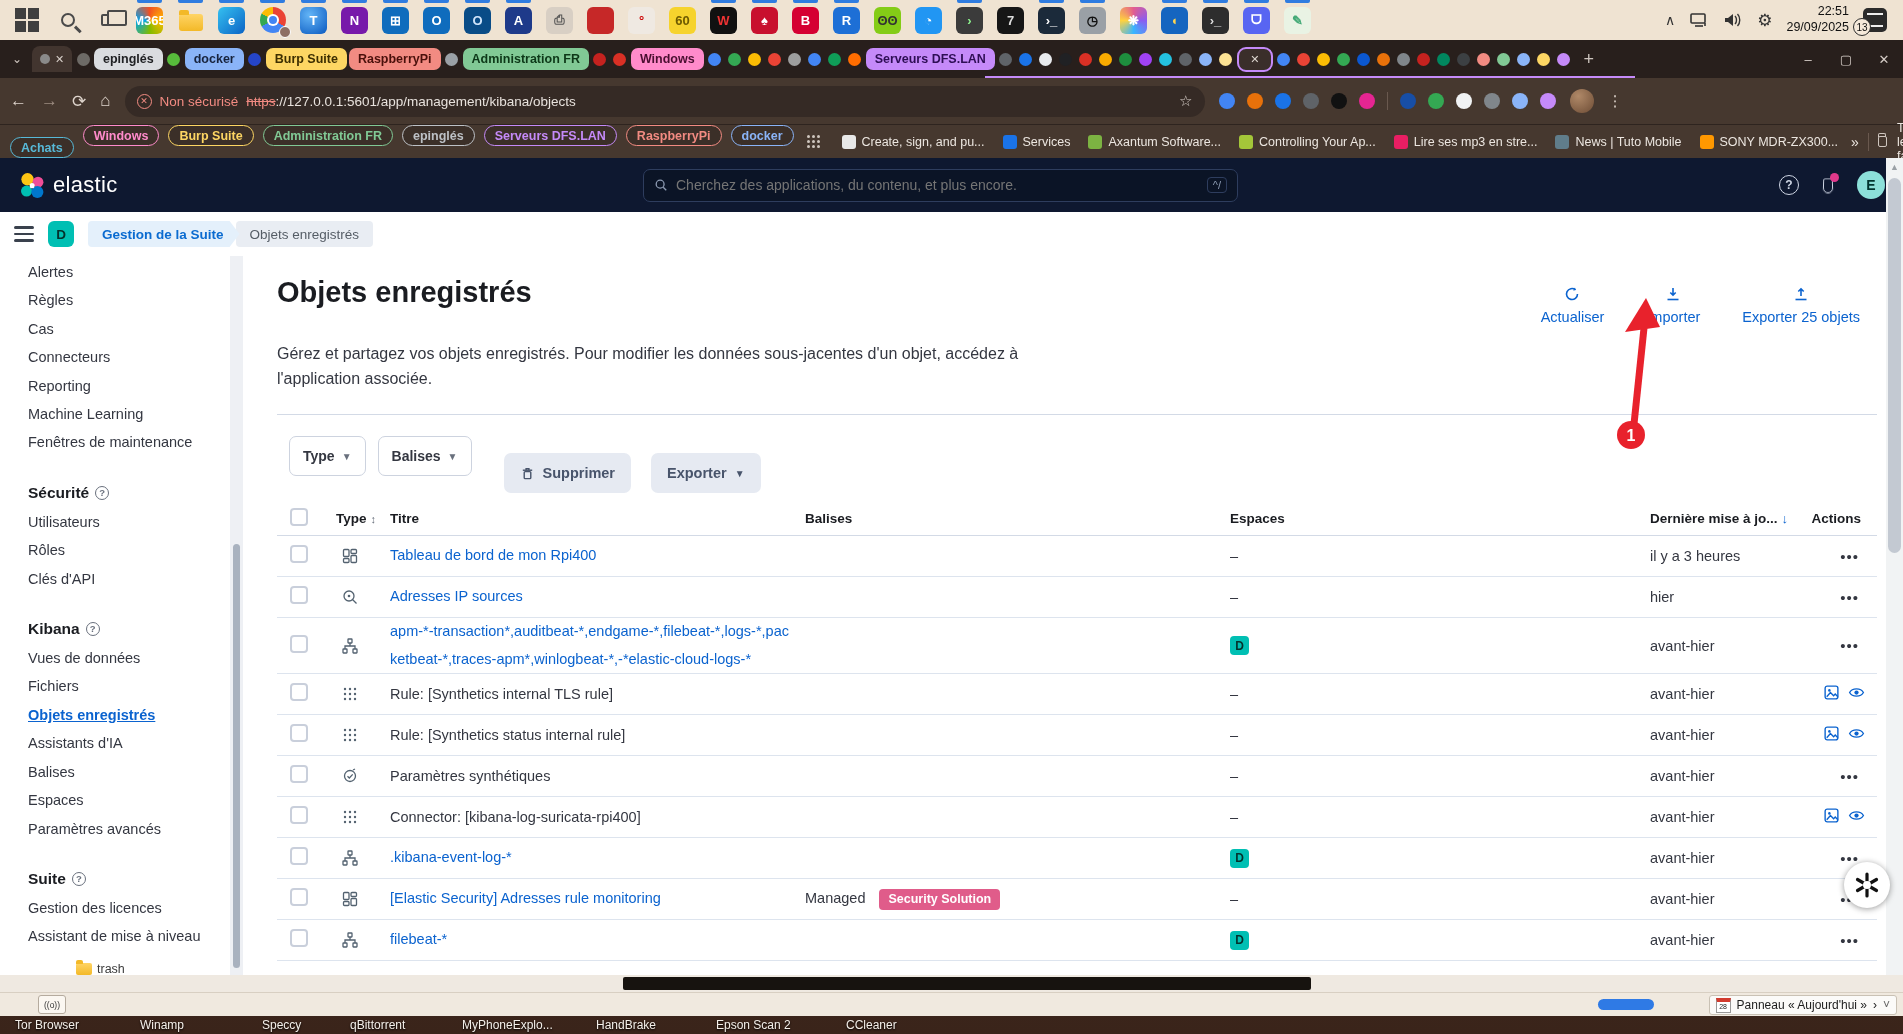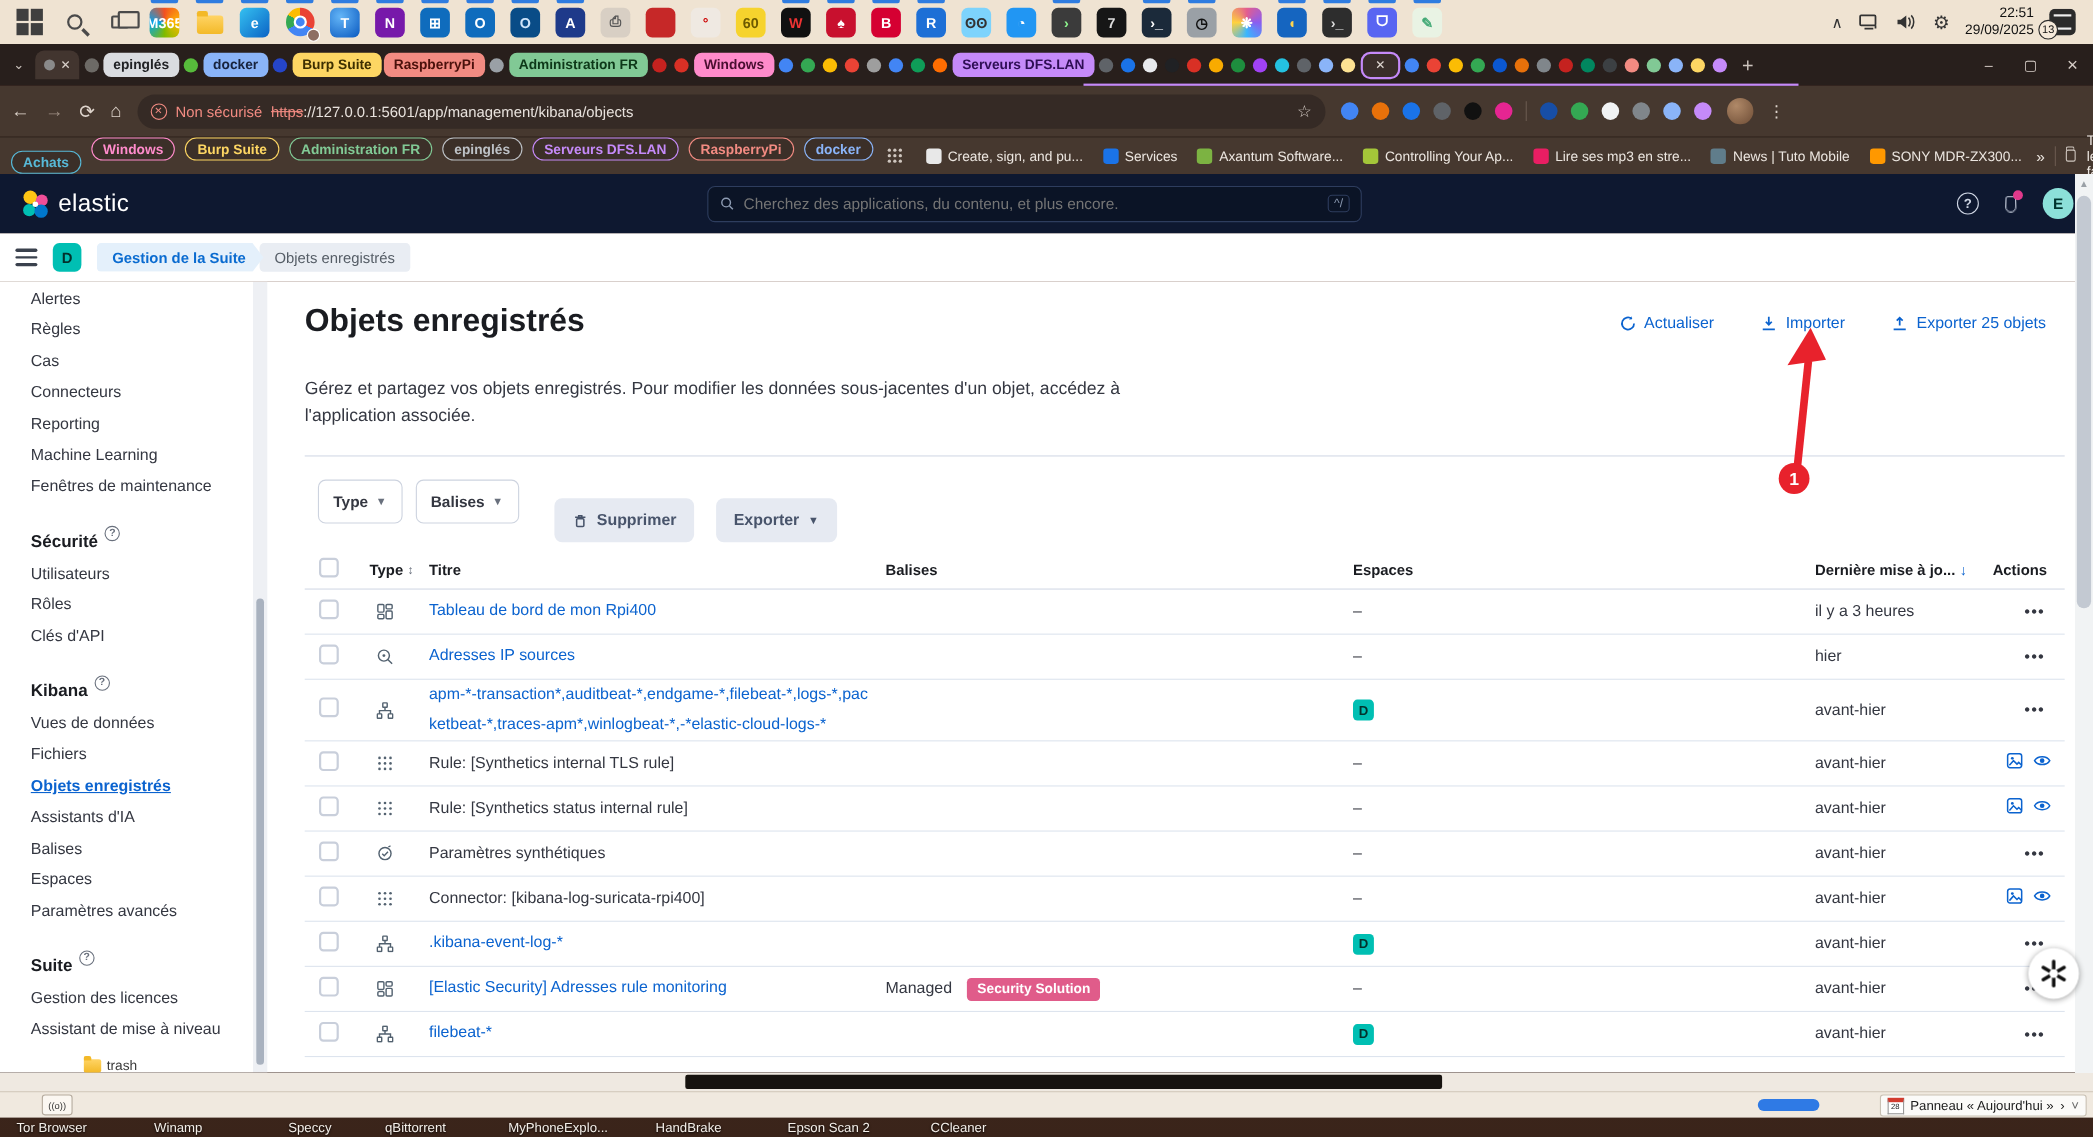--- a/index.html
+++ b/index.html
@@ -120,31 +120,31 @@
   .crumb2 { background:#e9edf3; color:#555d66; font-size:13.5px; height:26px; display:flex; align-items:center;
     padding:0 14px; border-radius:4px; margin-left:-4px; }
 
   
   #appbody { position:absolute; left:0; top:256px; width:1903px; height:719px; background:#fff; z-index:30; overflow:hidden; }
   
   #sidebar { position:absolute; left:0; top:0; width:230px; height:719px; padding:2px 0 0 28px; background:#fff; }
   .navitem { font-size:14.5px; color:#343741; line-height:28.4px; white-space:nowrap; }
   .navitem.active { color:#0b63cf; font-weight:bold; text-decoration:underline; }
   .navhead { font-size:15.5px; font-weight:bold; color:#1a1c21; margin-top:21px; line-height:30px;
-    display:flex; gap:6px; white-space:nowrap; }
+    display:flex; align-items:center; gap:6px; white-space:nowrap; }
   .qcirc { width:14px; height:14px; border:1.3px solid #69707d; border-radius:50%; color:#69707d;
     font-size:9.5px; font-weight:bold; display:flex; align-items:center; justify-content:center; }
   #sidescroll { position:absolute; left:230px; top:0; width:13px; height:719px; background:#eef0f4; }
   #sidescroll .thumb { position:absolute; left:3px; top:288px; width:7px; height:424px; background:#a9b2bf; border-radius:4px; }
 
   
   #main { position:absolute; left:277px; top:0; width:1600px; height:719px; }
   #pagetitle { position:absolute; left:0; top:20px; font-size:29px; font-weight:bold; color:#1a1c21; }
   #pageactions { position:absolute; right:17px; top:30px; display:flex; gap:42px; }
-  .plink { display:flex; align-items:center; gap:7px; color:#0b63cf; font-size:14.5px; font-weight:500; white-space:nowrap; }
+  .plink { display:flex; align-items:center; gap:7px; color:#0b63cf; font-size:14.5px; font-weight:500; white-space:nowrap;flex-direction:column; }
   #pagedesc { position:absolute; left:0; top:86px; width:810px; font-size:16px; color:#343741; line-height:1.55; }
   #hr1 { position:absolute; left:0; top:158px; width:1600px; height:1px; background:#d3dae6; }
 
   #toolbar { position:absolute; left:0; top:180px; width:1600px; height:40px; display:flex; align-items:center; }
   #objsearch { width:1140px; height:40px; border:1px solid #c9d0dc; border-radius:7px; display:flex;
     align-items:center; padding:0 12px; gap:9px; background:#fff; box-shadow:inset 0 1px 2px rgba(100,110,130,.08); }
   #objsearch input { flex:1; border:none; outline:none; font-size:14.5px; color:#69707d; font-family:"Liberation Sans",sans-serif; }
   .filterbtn { height:40px; border:1px solid #cdd3df; border-radius:7px; background:#fff; color:#343741;
     font-size:14px; font-weight:600; display:flex; align-items:center; gap:7px; padding:0 13px; margin-left:12px; }
   .filterbtn .chev { font-size:10px; color:#69707d; }
@@ -287,21 +287,21 @@
       </div>
       <div class="pin">
         <div class="runbar"></div>
         <div class="pin-ic" style="background:#d50032;color:#fff;">B</div>
       </div>
       <div class="pin">
         <div class="runbar"></div>
         <div class="pin-ic" style="background:#1d6fd6;color:#fff;">R</div>
       </div>
       <div class="pin">
-        <div class="pin-ic" style="background:#7dd3fc;color:#333;">ʘʘ</div>
+        <div class="pin-ic" style="background:#84cc16;color:#333;">ʘʘ</div>
       </div>
       <div class="pin">
         <div class="pin-ic" style="background:#2196f3;color:#fff;">◔</div>
       </div>
       <div class="pin">
         <div class="runbar"></div>
         <div class="pin-ic" style="background:#3b3b3b;color:#8ef58e;">›</div>
       </div>
       <div class="pin">
         <div class="pin-ic" style="background:#161616;color:#ddd;">7</div>

